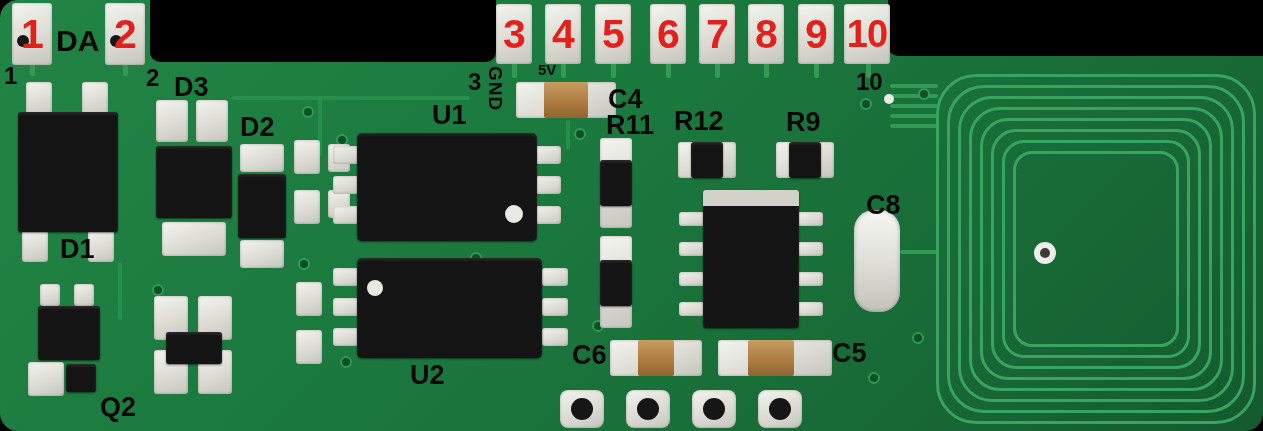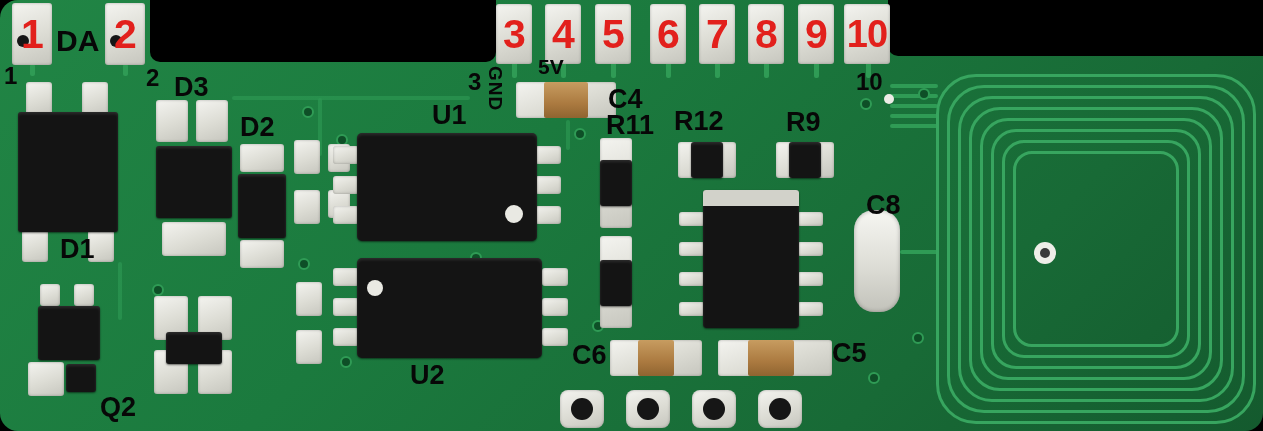--- a/index.html
+++ b/index.html
@@ -238,21 +238,21 @@
   </div>
   <div class="dot" style="left:1034px;top:242px;width:22px;height:22px;background:#eeeee8;">
     <div class="hole" style="left:6px;top:6px;width:10px;height:10px;background:#3a3a3a;"></div>
   </div>
 
   <span class="silk" style="left:56px;top:26px;font-size:30px;">DA</span>
   <span class="silk" style="left:4px;top:64px;font-size:24px;">1</span>
   <span class="silk" style="left:146px;top:66px;font-size:24px;">2</span>
   <span class="silk" style="left:468px;top:70px;font-size:24px;">3</span>
   <span class="silk vert" style="left:486px;top:66px;font-size:19px;letter-spacing:1px;">GND</span>
-  <span class="silk" style="left:538px;top:56px;font-size:21px;">5V</span>
+  <span class="silk" style="left:538px;top:62px;font-size:15px;">5V</span>
   <span class="silk" style="left:856px;top:70px;font-size:24px;">10</span>
   <span class="silk" style="left:174px;top:74px;">D3</span>
   <span class="silk" style="left:240px;top:114px;">D2</span>
   <span class="silk" style="left:432px;top:102px;">U1</span>
   <span class="silk" style="left:608px;top:86px;">C4</span>
   <span class="silk" style="left:606px;top:112px;">R11</span>
   <span class="silk" style="left:674px;top:108px;">R12</span>
   <span class="silk" style="left:786px;top:109px;">R9</span>
   <span class="silk" style="left:866px;top:192px;">C8</span>
   <span class="silk" style="left:60px;top:236px;">D1</span>

